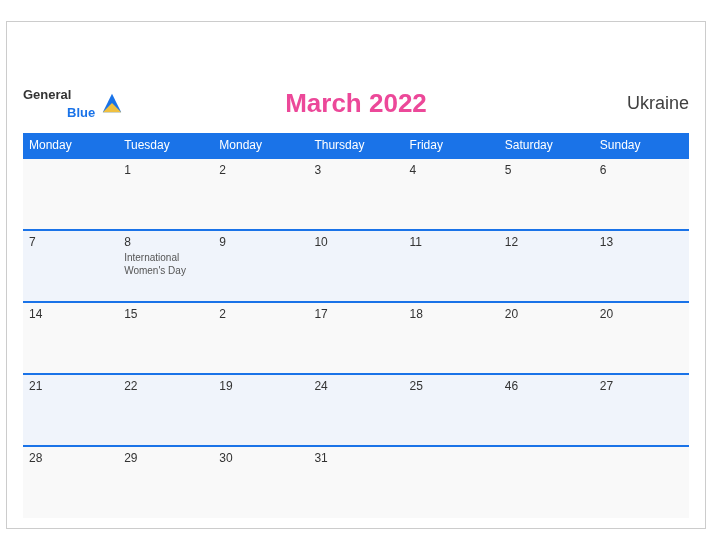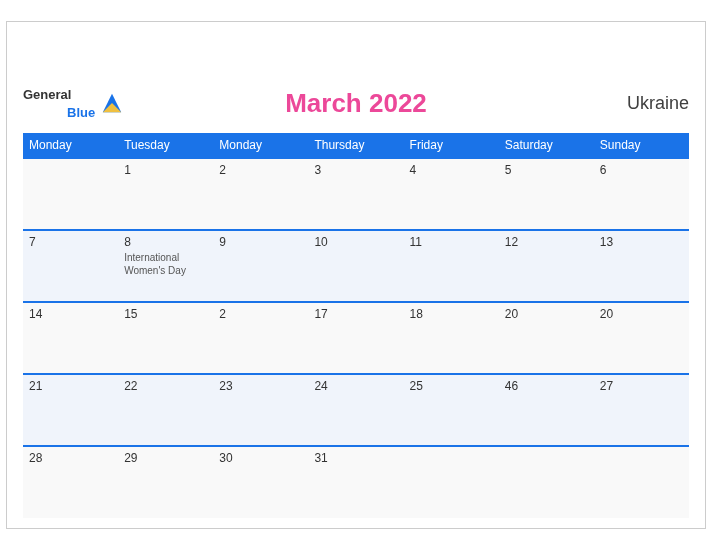--- a/index.html
+++ b/index.html
@@ -210,21 +210,21 @@
           </td>
         </tr>
         <tr>
           <td>
             <span class="day-number">21</span>
           </td>
           <td>
             <span class="day-number">22</span>
           </td>
           <td>
-            <span class="day-number">23</span>
+            <span class="day-number">19</span>
           </td>
           <td>
             <span class="day-number">24</span>
           </td>
           <td>
             <span class="day-number">25</span>
           </td>
           <td>
             <span class="day-number">46</span>
           </td>

